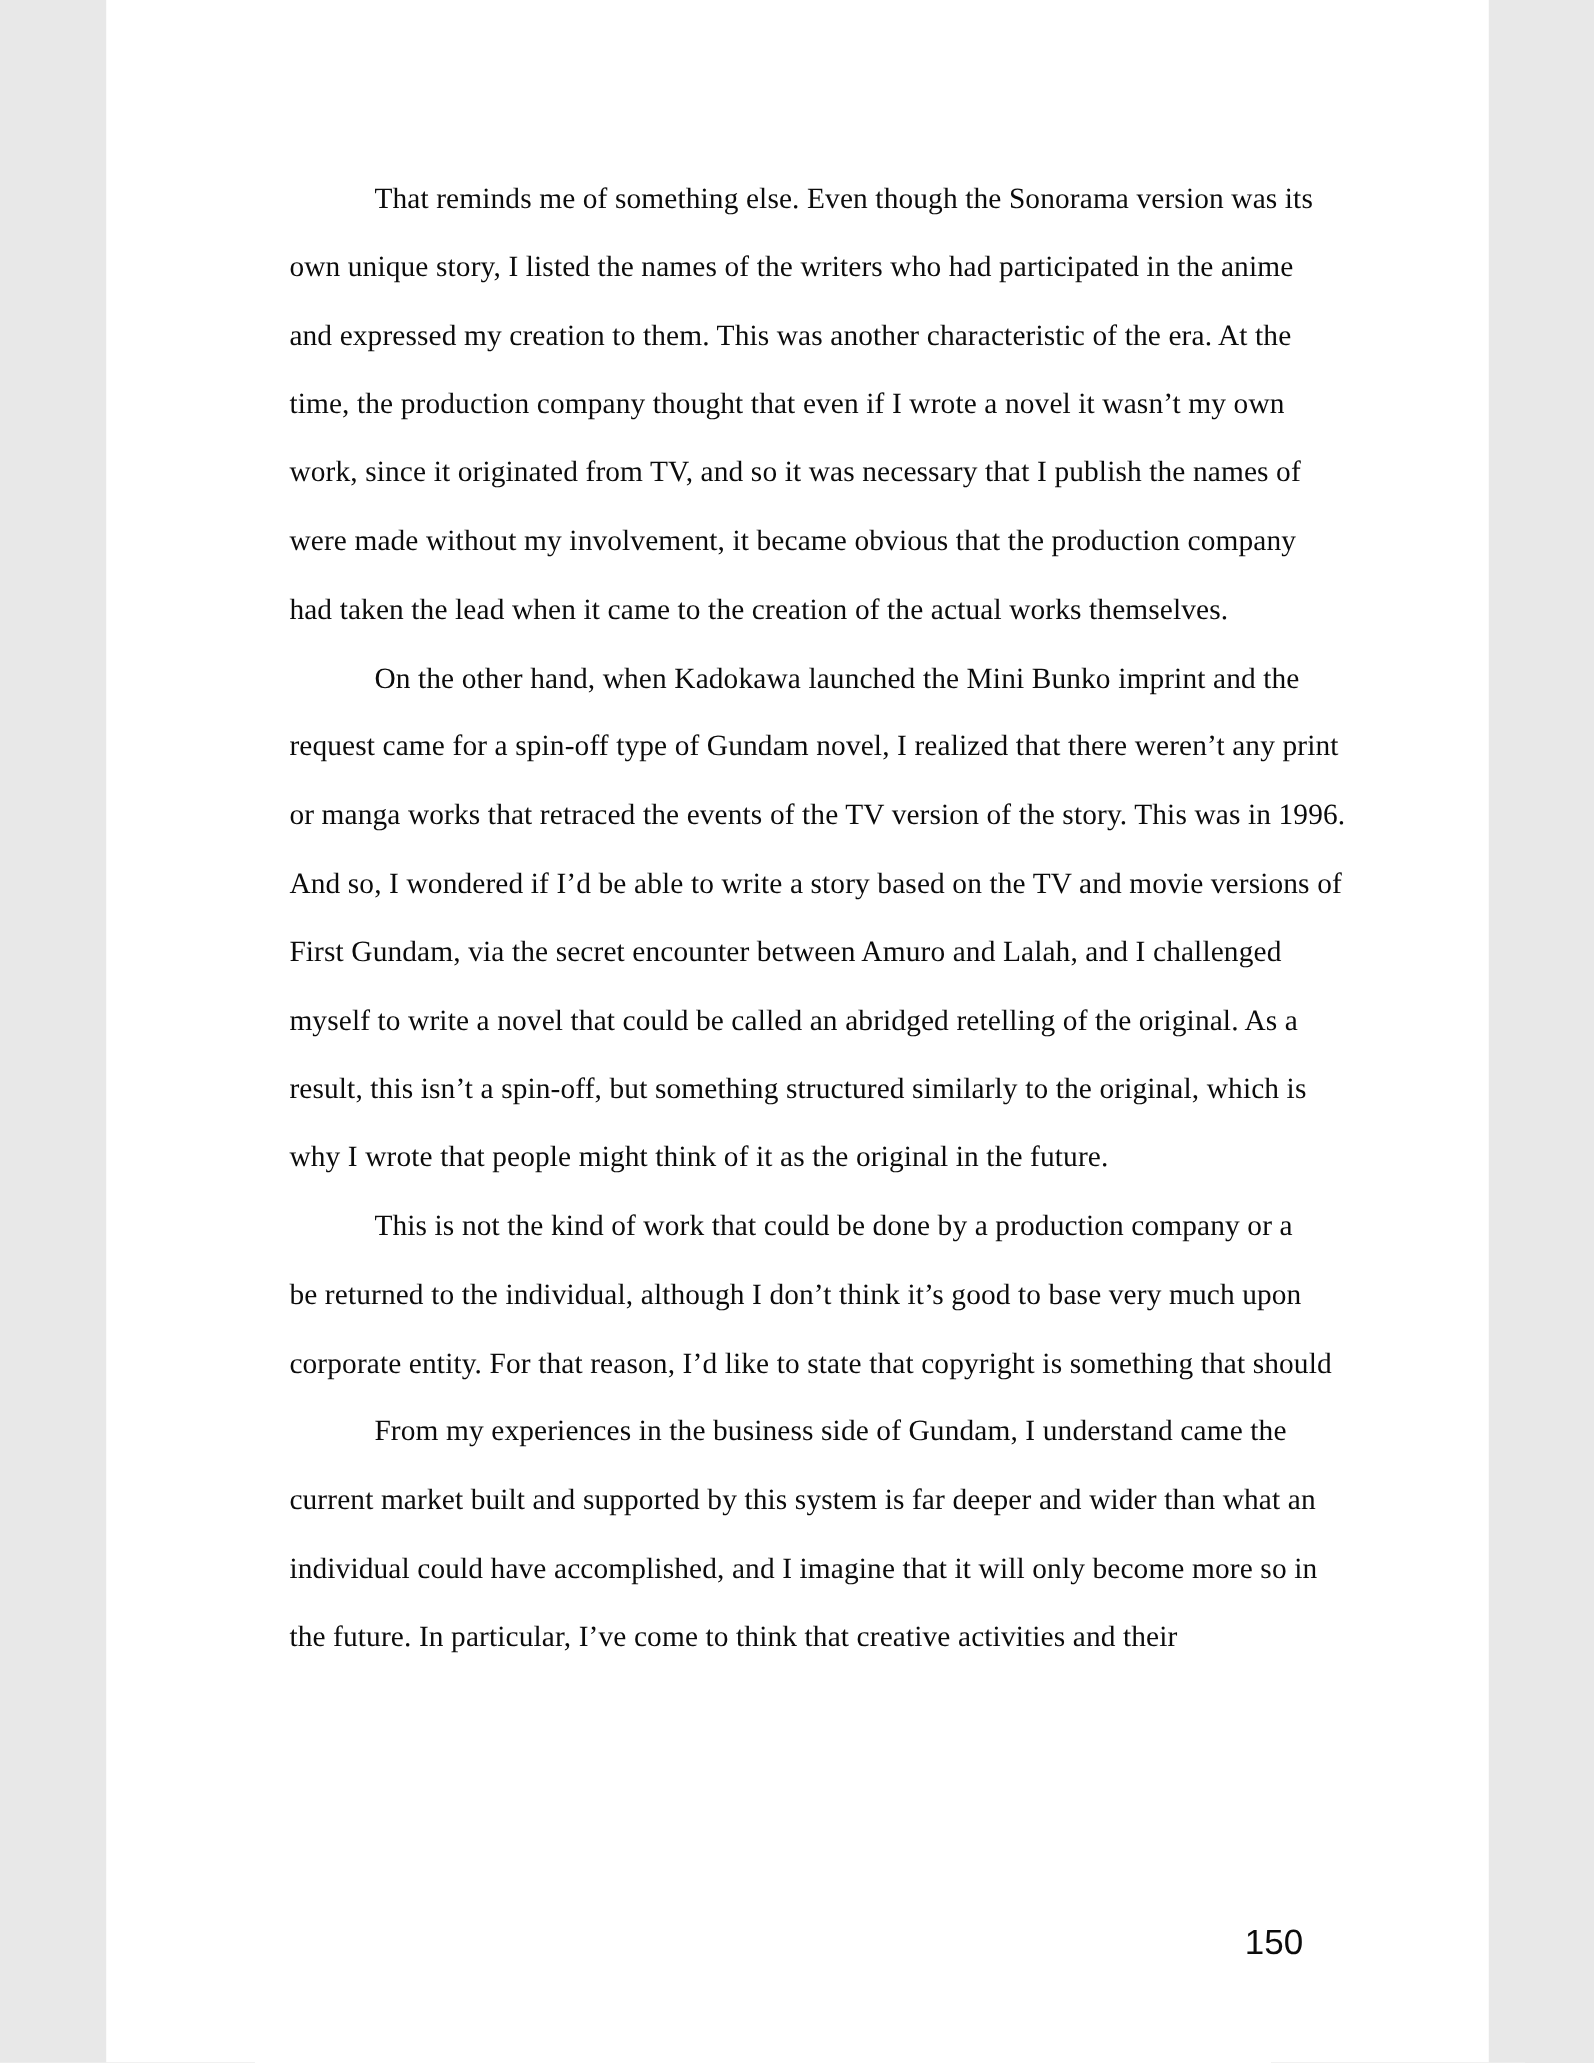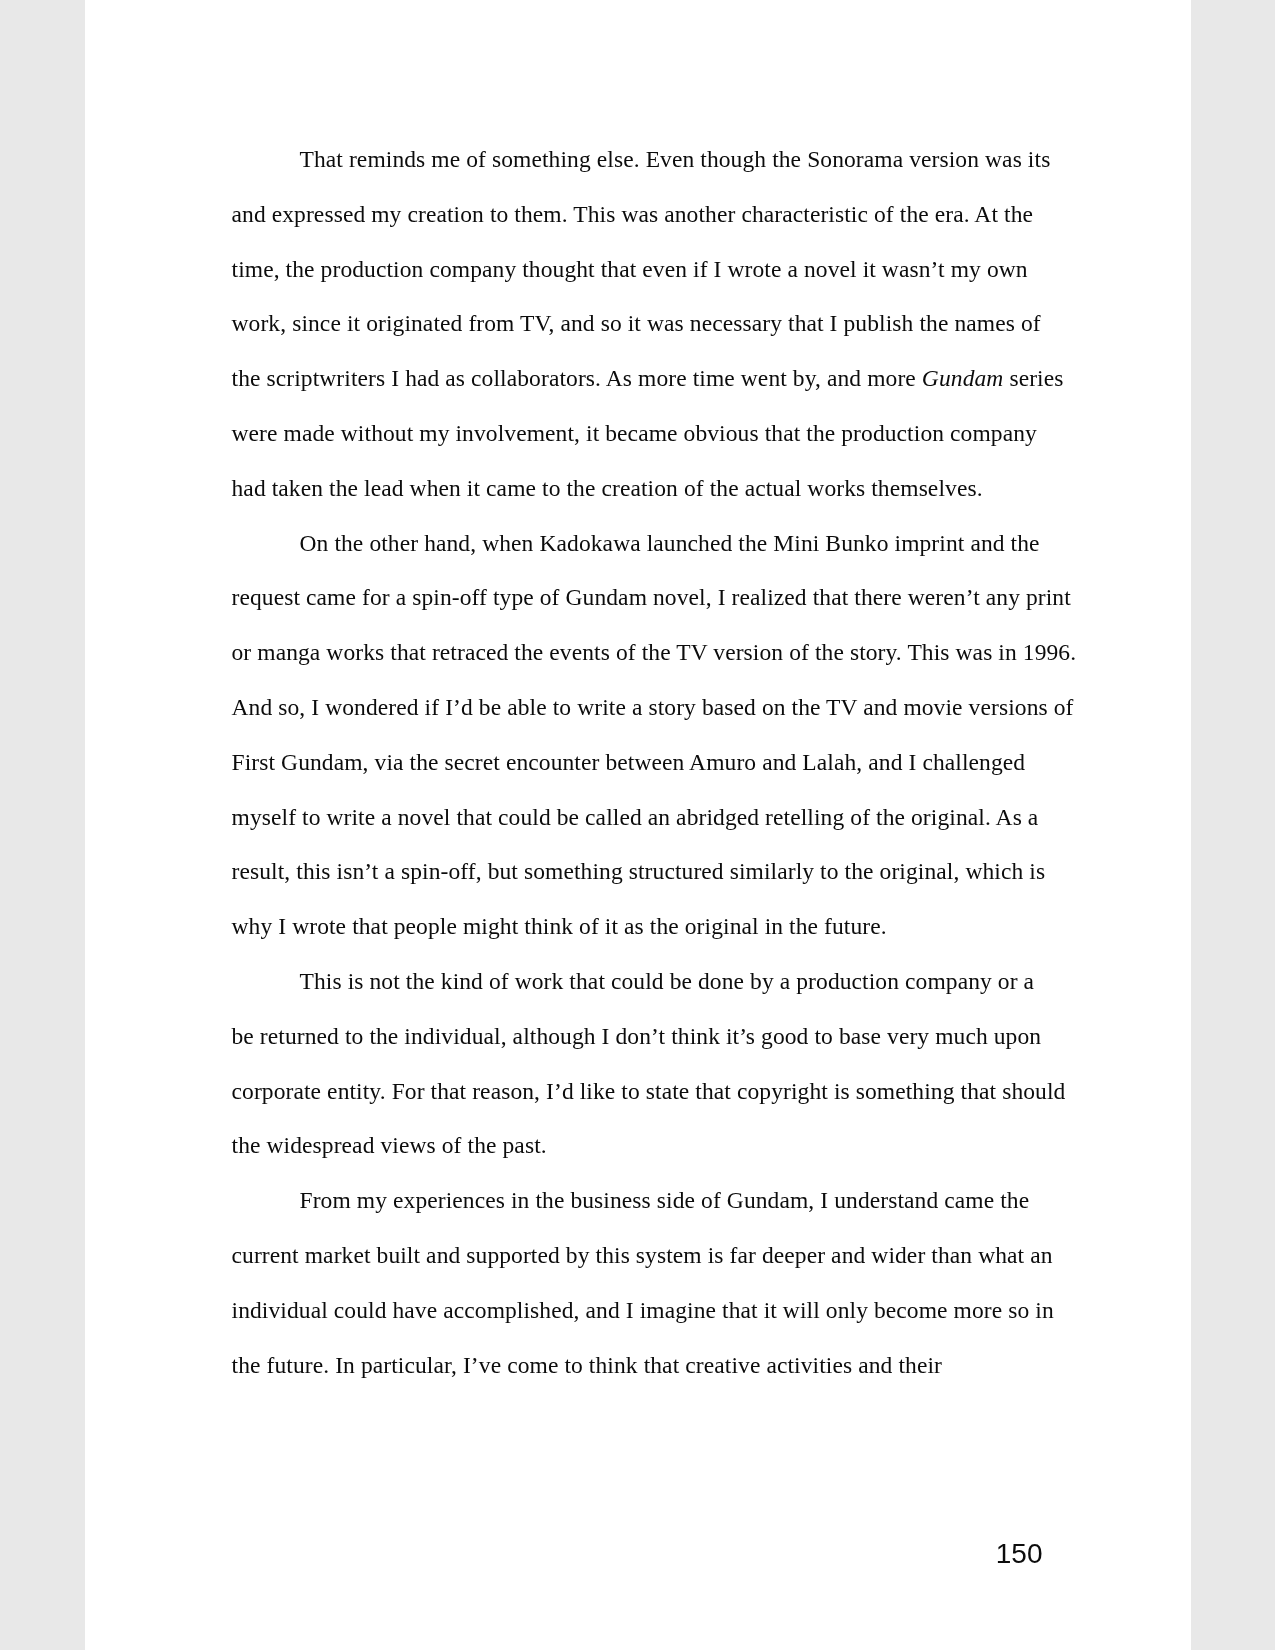--- a/index.html
+++ b/index.html
@@ -50,42 +50,41 @@
     color: #0c0c0c;
   }
 </style>
 </head>
 <body>
 
 <div class="page">
   <div class="text-block">
       <div class="para">
         <div class="line indent"><span>That reminds me of something else. Even though the Sonorama version was its</span></div>
+        <div class="line"><span>own unique story, I listed the names of the writers who had participated in the anime</span></div>
         <div class="line"><span>and expressed my creation to them. This was another characteristic of the era. At the</span></div>
         <div class="line"><span>time, the production company thought that even if I wrote a novel it wasn’t my own</span></div>
         <div class="line"><span>work, since it originated from TV, and so it was necessary that I publish the names of</span></div>
-        <div class="line"><span>the scriptwriters I had as collaborators. As more time went by, and more </span><em>Gundam</em><span> series</span></div>
         <div class="line"><span>were made without my involvement, it became obvious that the production company</span></div>
         <div class="line"><span>had taken the lead when it came to the creation of the actual works themselves.</span></div>
       </div>
       <div class="para">
         <div class="line indent"><span>On the other hand, when Kadokawa launched the Mini Bunko imprint and the</span></div>
         <div class="line"><span>request came for a spin-off type of Gundam novel, I realized that there weren’t any print</span></div>
         <div class="line"><span>or manga works that retraced the events of the TV version of the story. This was in 1996.</span></div>
         <div class="line"><span>And so, I wondered if I’d be able to write a story based on the TV and movie versions of</span></div>
         <div class="line"><span>First Gundam, via the secret encounter between Amuro and Lalah, and I challenged</span></div>
         <div class="line"><span>myself to write a novel that could be called an abridged retelling of the original. As a</span></div>
         <div class="line"><span>result, this isn’t a spin-off, but something structured similarly to the original, which is</span></div>
         <div class="line"><span>why I wrote that people might think of it as the original in the future.</span></div>
       </div>
       <div class="para">
         <div class="line indent"><span>This is not the kind of work that could be done by a production company or a</span></div>
         <div class="line"><span>be returned to the individual, although I don’t think it’s good to base very much upon</span></div>
         <div class="line"><span>corporate entity. For that reason, I’d like to state that copyright is something that should</span></div>
-        <div class="line"><span>the widespread views of the past.</span></div>
       </div>
       <div class="para">
         <div class="line indent"><span>From my experiences in the business side of Gundam, I understand came the</span></div>
         <div class="line"><span>current market built and supported by this system is far deeper and wider than what an</span></div>
         <div class="line"><span>individual could have accomplished, and I imagine that it will only become more so in</span></div>
         <div class="line"><span>the future. In particular, I’ve come to think that creative activities and their</span></div>
       </div>
     </div>
   <div class="page-number">150</div>
 </div>

